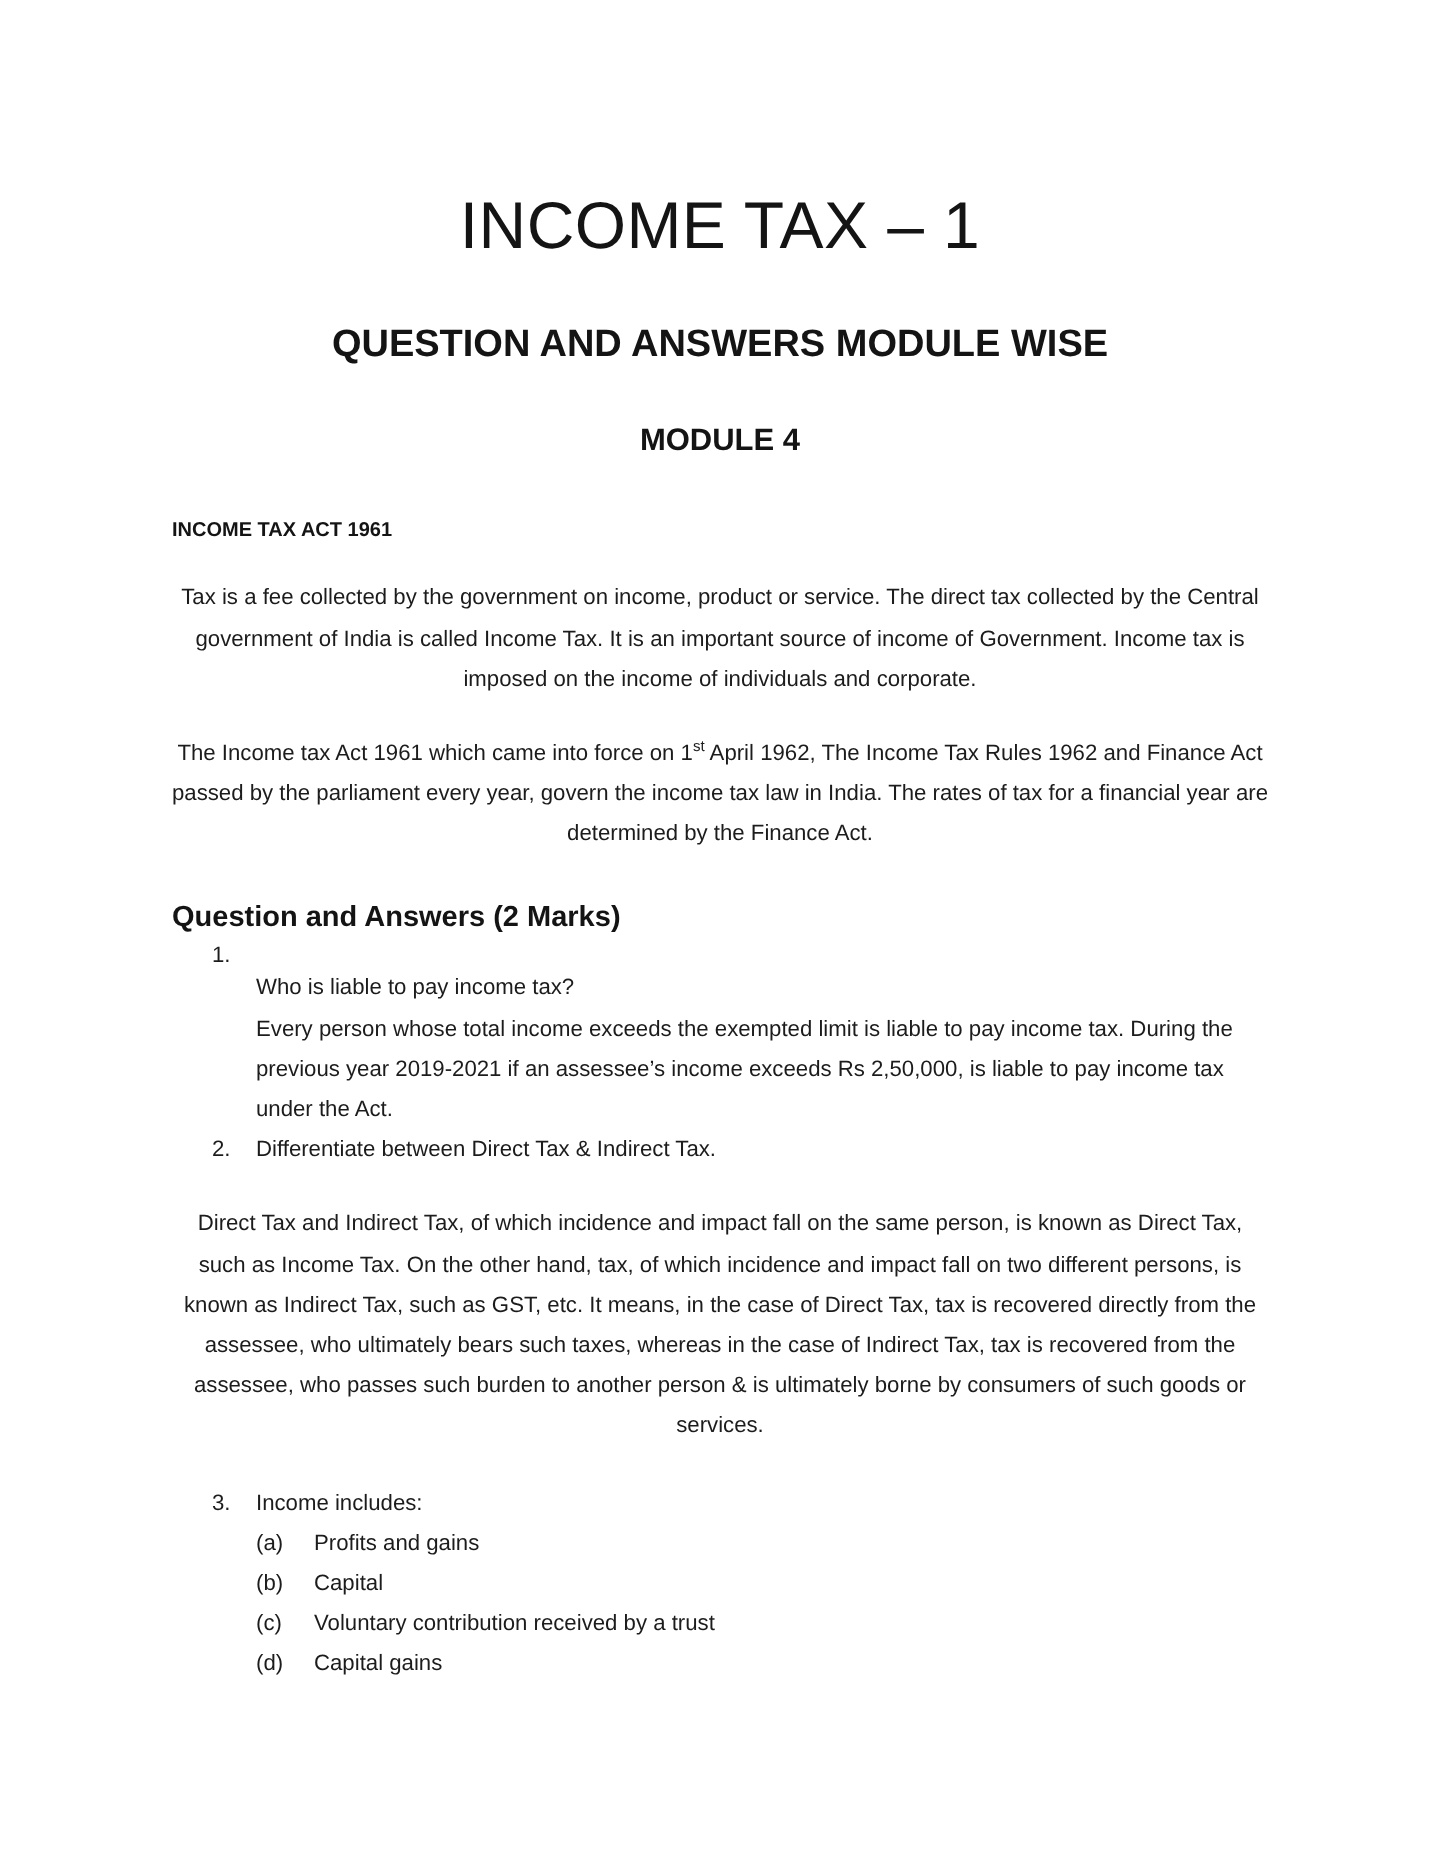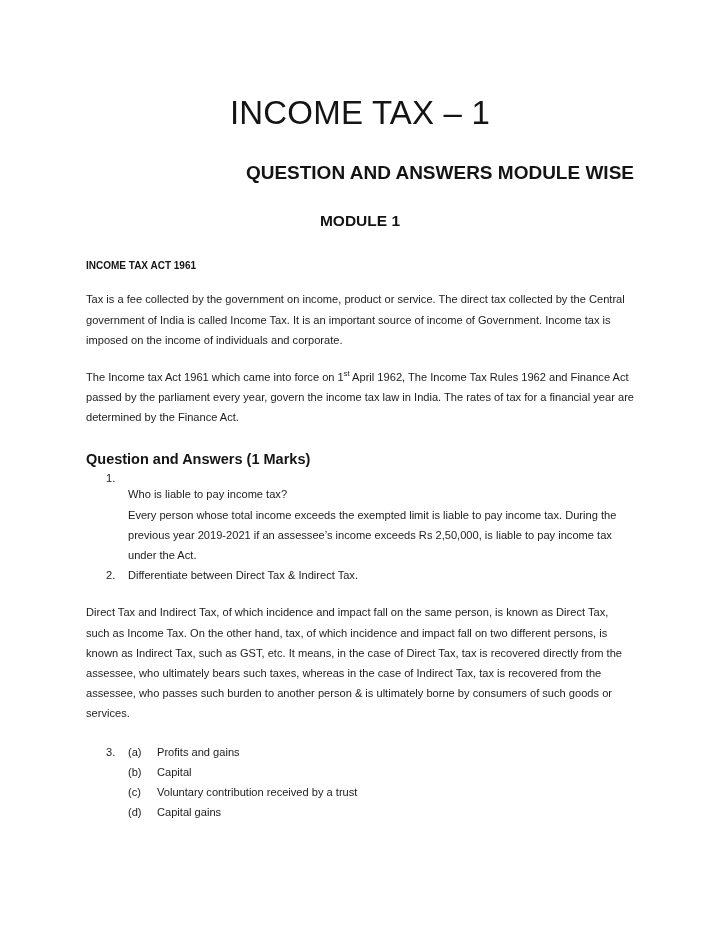--- a/index.html
+++ b/index.html
@@ -34,21 +34,21 @@
     text-align: center;
     font-size: 33px;
     font-weight: 400;
     letter-spacing: 0.2px;
     line-height: 1.15;
     margin: 0;
     padding-top: 94px;
     color: #141414;
   }
   .doc-subtitle {
-    text-align: right;
+    text-align: center;
     font-size: 19px;
     font-weight: bold;
     margin: 0;
     padding-top: 30px;
     line-height: 1.2;
     color: #141414;
   }
   .doc-module {
     text-align: center;
     font-size: 15.5px;
@@ -86,21 +86,21 @@
     color: #141414;
   }
 
   
   .para {
     font-size: 11.1px;
     line-height: 20.2px;
     margin: 0;
     padding-top: 17px;
     color: #1c1c1c;
-    text-align: left;
+    text-align: center;
   }
   .para sup {
     font-size: 0.68em;
     vertical-align: super;
     line-height: 0;
   }
 
   
   .qlist {
     list-style: none;
@@ -160,49 +160,50 @@
 </head>
 <body>
 
 <div class="page">
   <div class="content">
 
     <h1 class="doc-title">INCOME TAX – 1</h1>
 
     <h2 class="doc-subtitle">QUESTION AND ANSWERS MODULE WISE</h2>
 
-    <h3 class="doc-module">MODULE 1</h3>
+    <h3 class="doc-module">MODULE 4</h3>
 
     <h4 class="act-heading">INCOME TAX ACT 1961</h4>
 
 
     <p class="para">Tax is a fee collected by the government on income, product or service. The direct tax collected by the Central government of India is called Income Tax. It is an important source of income of Government. Income tax is imposed on the income of individuals and corporate.</p>
 
     <p class="para"><span>The Income tax Act 1961 which came into force on 1</span><sup>st</sup><span> April 1962, The Income Tax Rules 1962 and Finance Act passed by the parliament every year, govern the income tax law in India. The rates of tax for a financial year are determined by the Finance Act.</span></p>
 
-    <h4 class="qa-heading">Question and Answers (1 Marks)</h4>
+    <h4 class="qa-heading">Question and Answers (2 Marks)</h4>
 
     <ol class="qlist">
       <li class="qitem q1">
         <span class="qnum">1.</span>
         <span class="qitem-q">Who is liable to pay income tax?</span>
         <span class="qitem-a">Every person whose total income exceeds the exempted limit is liable to pay income tax. During the previous year 2019-2021 if an assessee’s income exceeds Rs 2,50,000, is liable to pay income tax under the Act.</span>
       </li>
       <li class="qitem q2">
         <span class="qnum">2.</span>
         <span class="qitem-q">Differentiate between Direct Tax &amp; Indirect Tax.</span>
       </li>
     </ol>
 
 
     <p class="para"> Direct Tax and Indirect Tax, of which incidence and impact fall on the same person, is known as Direct Tax, such as Income Tax. On the other hand, tax, of which incidence and impact fall on two different persons, is known as Indirect Tax, such as GST, etc. It means, in the case of Direct Tax, tax is recovered directly from the assessee, who ultimately bears such taxes, whereas in the case of Indirect Tax, tax is recovered from the assessee, who passes such burden to another person &amp; is ultimately borne by consumers of such goods or services.</p>
 
     <ol class="qlist block-gap">
       <li class="qitem q3">
         <span class="qnum">3.</span>
+        <span class="qitem-a">Income includes:</span>
       </li>
     </ol>
 
     <ol class="sublist">
       <li class="subitem">
         <span class="subnum">(a)</span>
         <span>Profits and gains</span>
       </li>
       <li class="subitem">
         <span class="subnum">(b)</span>

